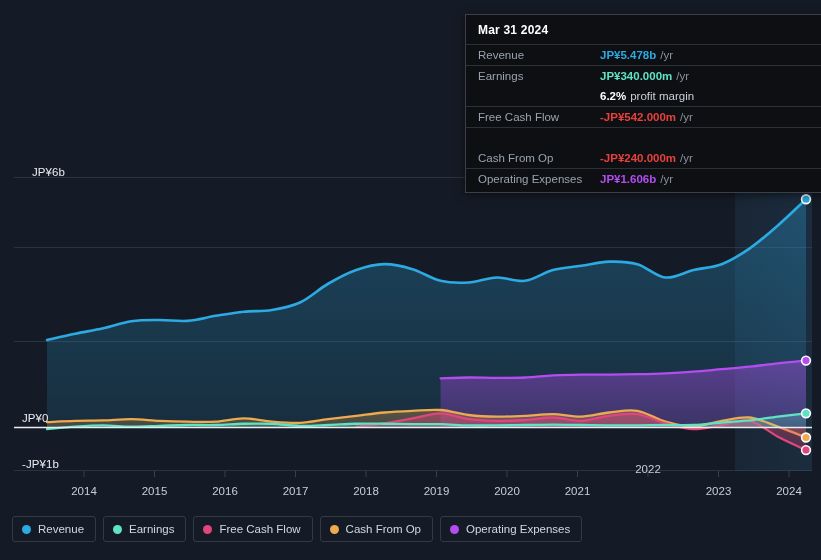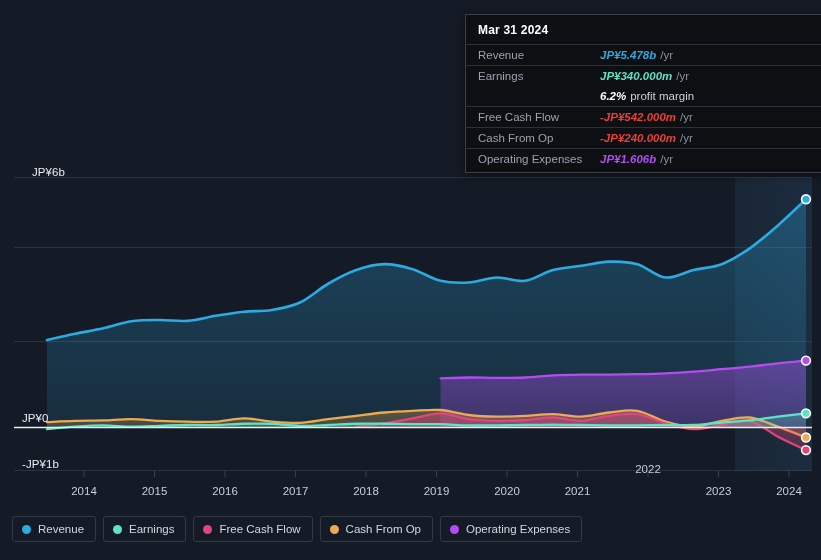--- a/index.html
+++ b/index.html
@@ -38,21 +38,21 @@
     padding:1px 12px 7px 12px;letter-spacing:.2px;
   }
   .tt-row{
     display:flex;align-items:baseline;
     border-top:1px solid #2c3037;
     padding:3px 12px 3px 12px;
     font-size:11.5px;line-height:14px;
   }
   .tt-row.nb{border-top:none;}
   .tt-label{color:#9aa3ae;width:122px;flex:0 0 122px;}
-  .tt-val{font-weight:bold;font-style:italic;}
+  .tt-val{font-weight:bold;}
   .tt-unit{color:#8b939e;font-weight:normal;margin-left:4px;}
   .tt-sub{color:#c9d0d8;font-weight:normal;}
 
   
   #legend{
     position:absolute;left:12px;top:516px;
     display:flex;gap:7px;align-items:center;
   }
   .leg{
     display:flex;align-items:center;gap:7px;
@@ -181,21 +181,21 @@
           <span class="tt-val" style="color: rgb(255, 255, 255);">6.2%</span>
           <span class="tt-unit tt-sub">profit margin</span>
         </div>
         <div class="tt-row">
           <span class="tt-label">Free Cash Flow</span>
           <span class="tt-val" style="color: rgb(232, 65, 60);">-JP¥542.000m</span>
           <span class="tt-unit">/yr</span>
         </div>
         <div class="tt-row">
           <span class="tt-label">Cash From Op</span>
-          <span class="tt-val" style="color: rgb(232, 65, 60);">-JP¥240.000m</span>
+          <span class="tt-val" style="color: rgb(232, 65, 60); margin-top: 20px;">-JP¥240.000m</span>
           <span class="tt-unit">/yr</span>
         </div>
         <div class="tt-row">
           <span class="tt-label">Operating Expenses</span>
           <span class="tt-val" style="color: rgb(180, 76, 240);">JP¥1.606b</span>
           <span class="tt-unit">/yr</span>
         </div>
       </div>
   </div>
 

